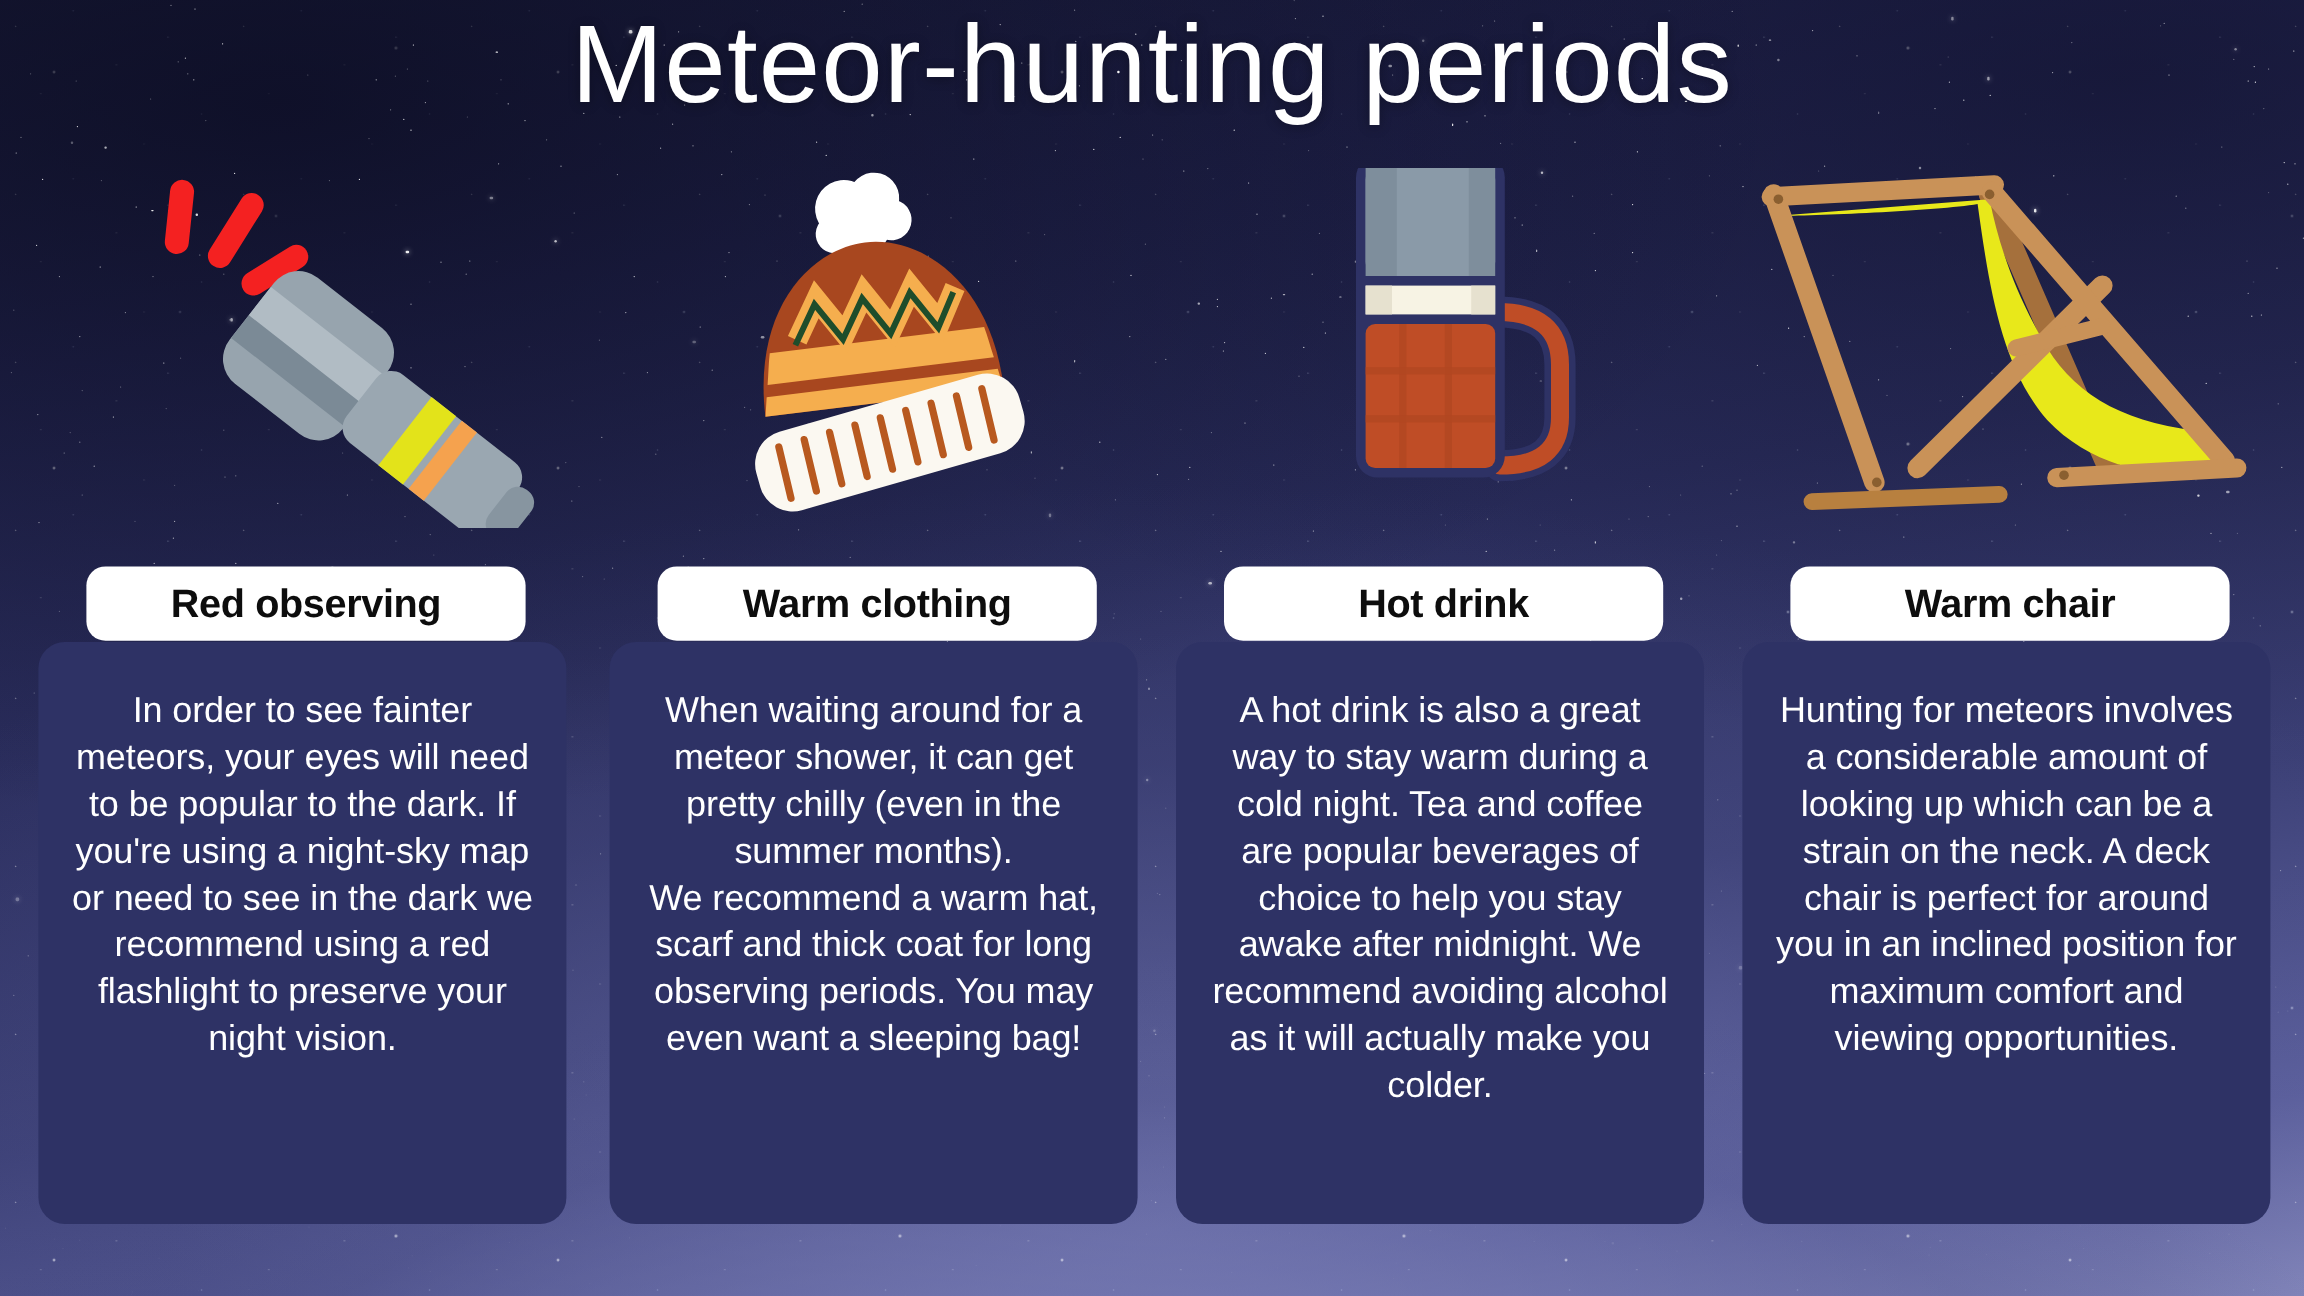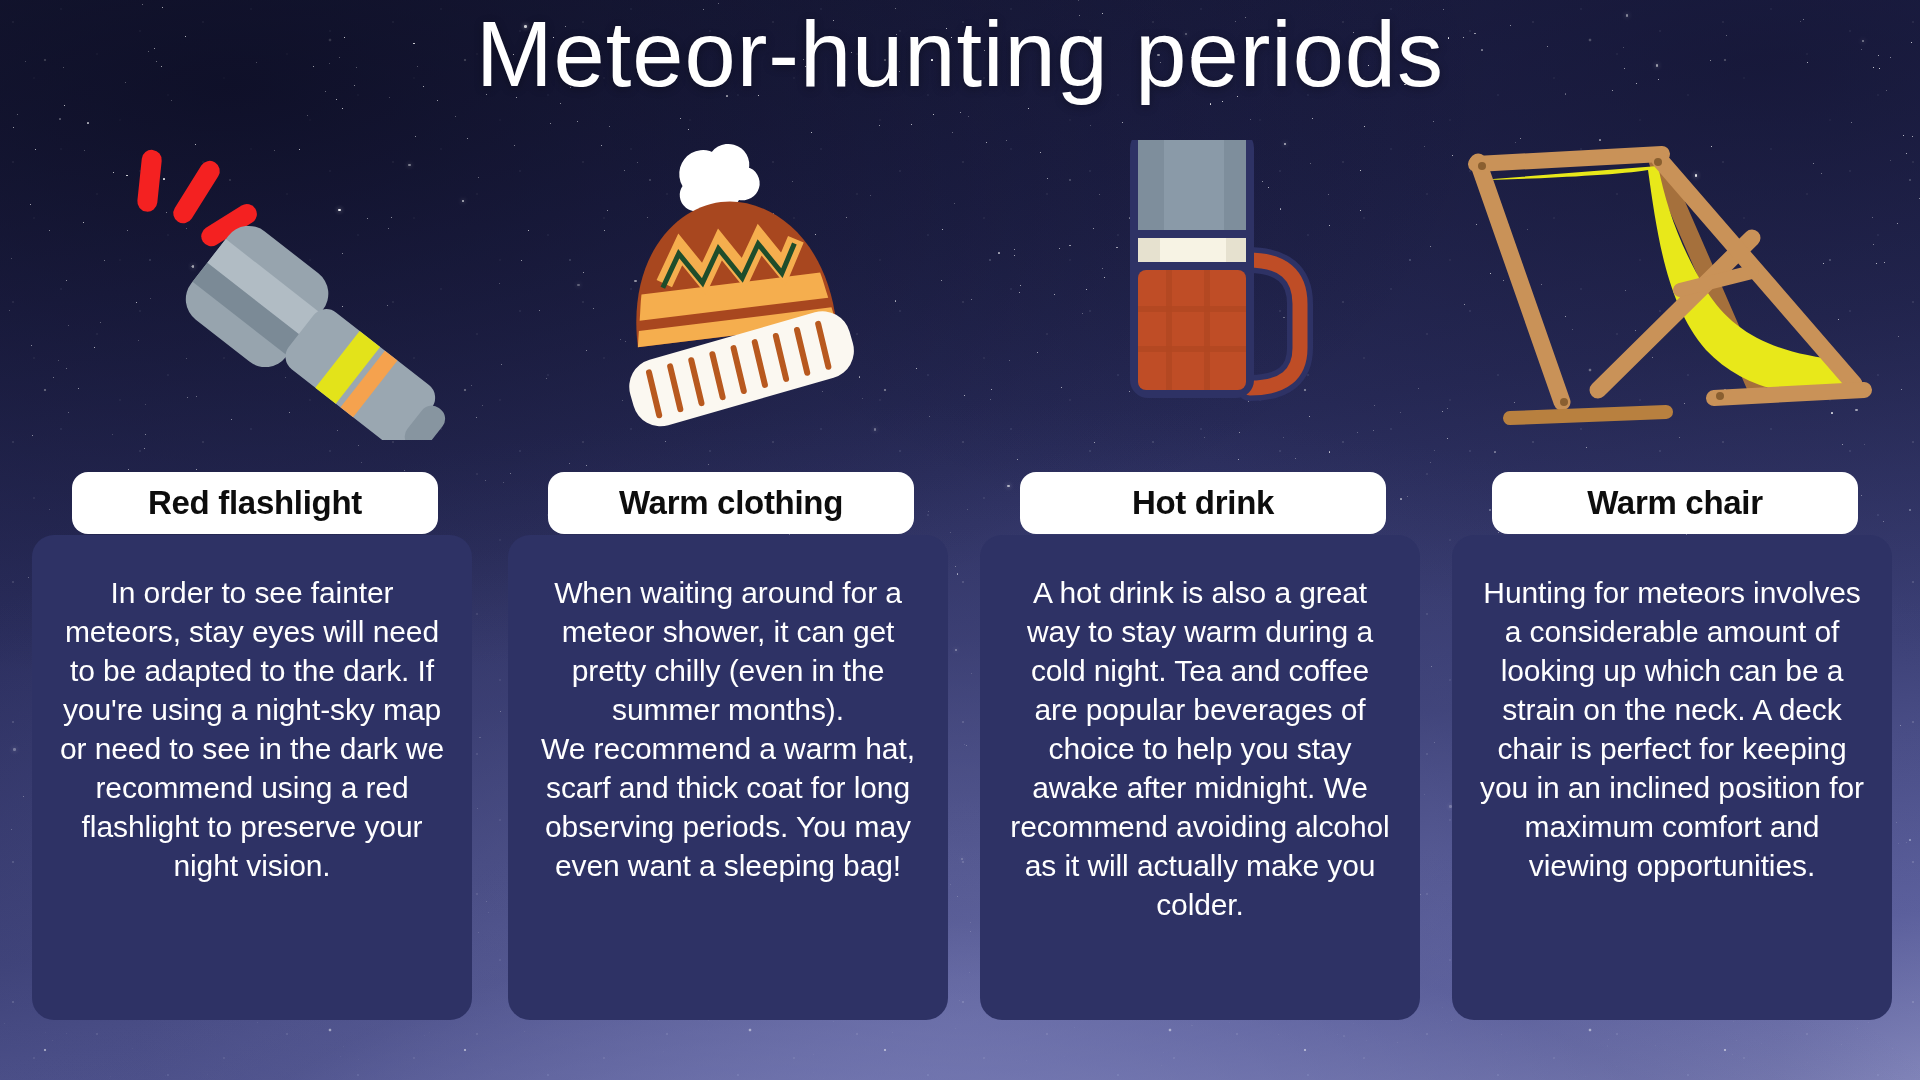--- a/index.html
+++ b/index.html
@@ -1083,24 +1083,24 @@
           <rect x="284" y="116" width="150" height="72" rx="16" fill="#9aa7b1"></rect>
 
           <rect x="330" y="116" width="26" height="72" fill="#e3e31a"></rect>
           <rect x="362" y="116" width="16" height="72" fill="#f5a24e"></rect>
 
           <rect x="428" y="128" width="26" height="48" rx="12" fill="#8795a0"></rect>
         </g>
       </svg>
     </div>
     <div class="pill">
-      <span class="pill-label">Red flashlight</span>
+      <span class="pill-label">Red observing</span>
     </div>
     <div class="card">
-      <div class="card-body">In order to see fainter meteors, stay eyes will need to be adapted to the dark. If you're using a night-sky map or need to see in the dark we recommend using a red flashlight to preserve your night vision.</div>
+      <div class="card-body">In order to see fainter meteors, your eyes will need to be popular to the dark. If you're using a night-sky map or need to see in the dark we recommend using a red flashlight to preserve your night vision.</div>
     </div>
   </div>
 
   <div class="column col-2">
     <div class="art">
       <svg width="440" height="300" viewBox="0 0 440 300" xmlns="http://www.w3.org/2000/svg">
 
         <path d="M268 120 q52 0 52 44 v44 q0 40 -50 40" fill="none" stroke="#2e3265" stroke-width="26" stroke-linecap="round"></path>
         <path d="M268 120 q52 0 52 44 v44 q0 40 -50 40" fill="none" stroke="#bf4d26" stroke-width="15" stroke-linecap="round"></path>
 
@@ -1206,17 +1206,17 @@
         <circle cx="30" cy="26" r="4" fill="#8a5f30"></circle>
         <circle cx="206" cy="22" r="4" fill="#8a5f30"></circle>
         <circle cx="268" cy="256" r="4" fill="#8a5f30"></circle>
         <circle cx="112" cy="262" r="4" fill="#8a5f30"></circle>
       </svg>
     </div>
     <div class="pill">
       <span class="pill-label">Warm chair</span>
     </div>
     <div class="card">
-      <div class="card-body">Hunting for meteors involves a considerable amount of looking up which can be a strain on the neck. A deck chair is perfect for keeping you in an inclined position for maximum comfort and viewing opportunities.</div>
+      <div class="card-body">Hunting for meteors involves a considerable amount of looking up which can be a strain on the neck. A deck chair is perfect for around you in an inclined position for maximum comfort and viewing opportunities.</div>
     </div>
   </div>
 
 </div>
 
 </body></html>

